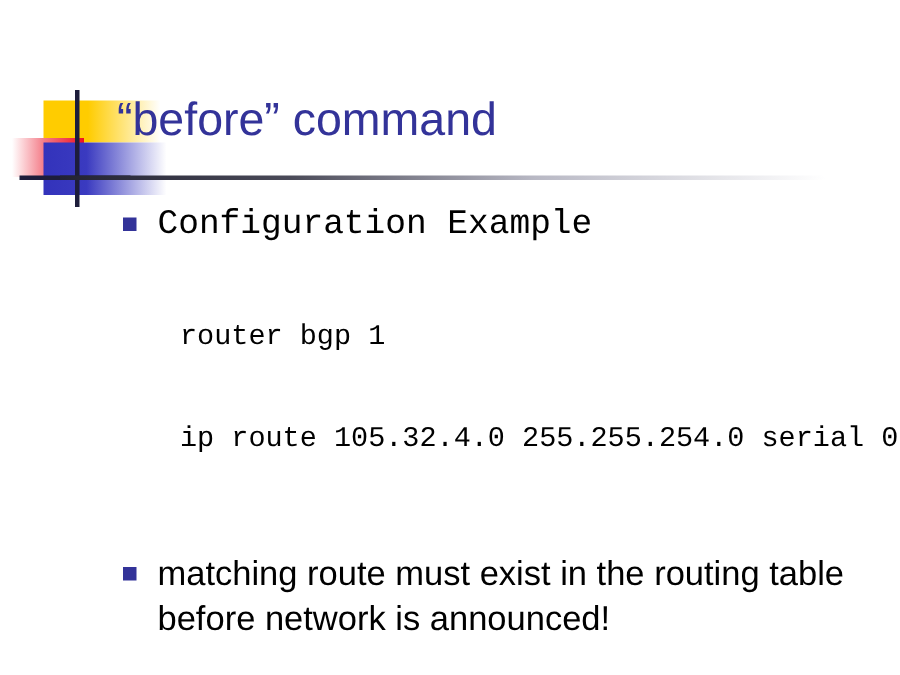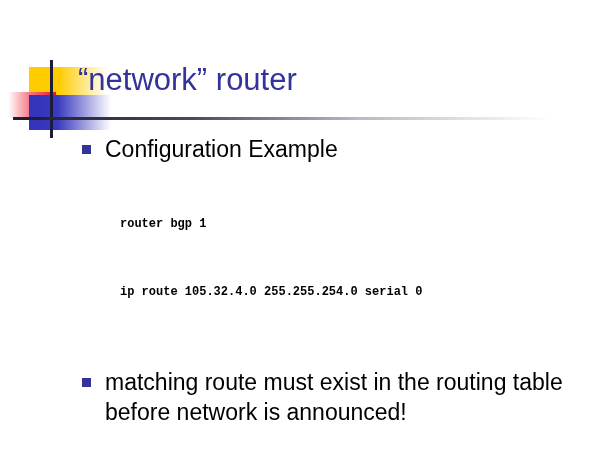--- a/index.html
+++ b/index.html
@@ -108,48 +108,48 @@
     margin-top: 11px;
     margin-right: 14px;
   }
   .bullet-text {
     font-size: 23px;
     line-height: 30px;
     color: #000000;
     flex: 1 1 auto;
   }
 
-  #bullet-1 { margin-bottom: 0; }
+  #bullet-1 { margin-bottom: 0; font-family: Liberation Mono, monospace; }
   #bullet-2 { margin-top: 19px; }
 
   
   #code-block {
     margin-left: 38px;
     margin-top: 4px;
     font-family: "Liberation Mono", "DejaVu Sans Mono", monospace;
-    font-size: 12px;
-    font-weight: bold;
+    font-size: 19px;
+    font-weight: normal;
     line-height: 22.5px;
     color: #000000;
     white-space: pre;
   }
   .code-line { white-space: pre; }
 </style>
 </head>
 <body>
 
 <div id="logo-mark">
   <div class="sq-yellow"></div>
   <div class="sq-red"></div>
   <div class="sq-blue"></div>
   <div class="cross-v"></div>
   <div class="cross-h"></div>
 </div>
 
-<div id="slide-title">“network” router</div>
+<div id="slide-title">“before” command</div>
 
 <div id="title-rule"></div>
 
 <div id="slide-body">
 
   <div class="bullet-row" id="bullet-1">
     <span class="bullet-marker"></span>
     <span class="bullet-text">Configuration Example</span>
   </div>
 

